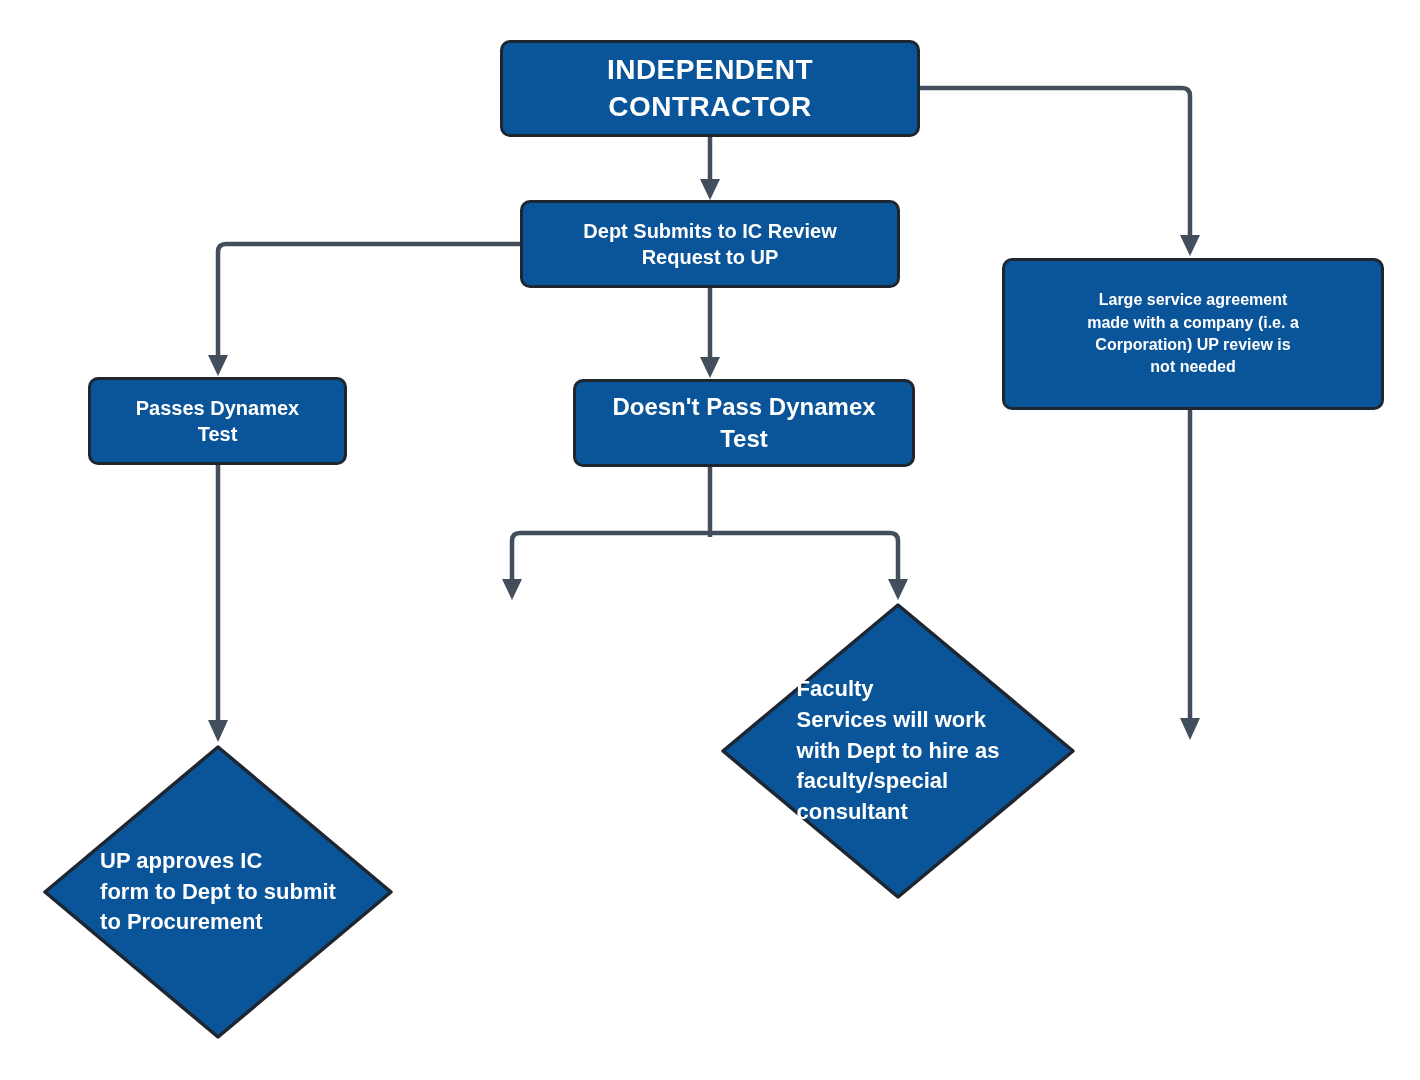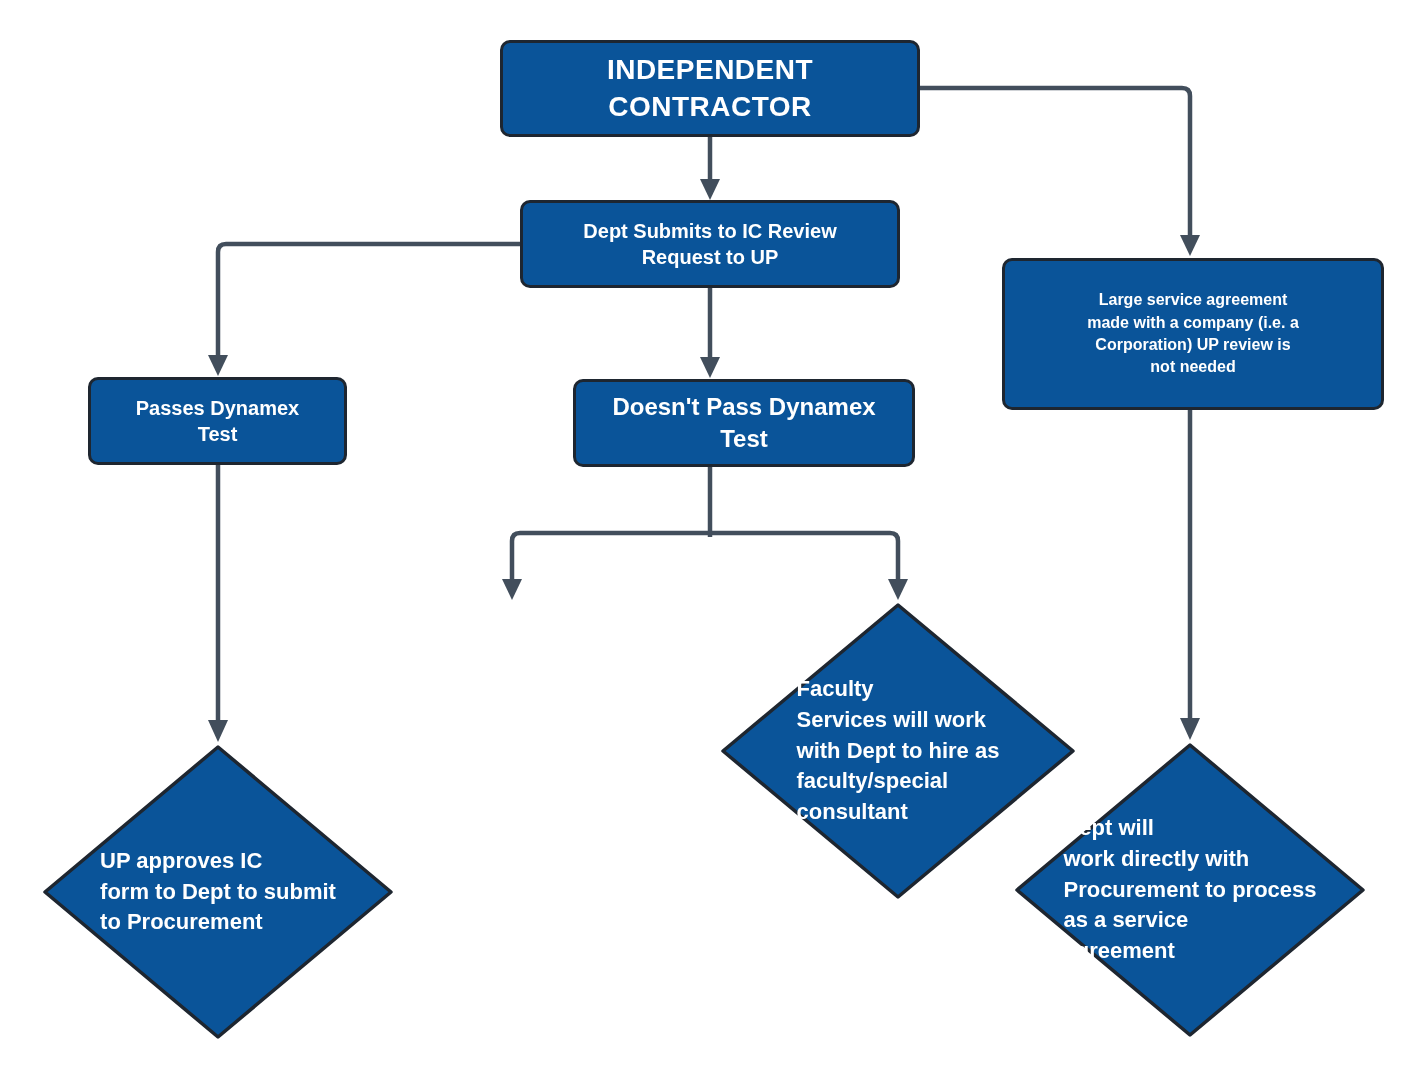--- a/index.html
+++ b/index.html
@@ -158,24 +158,14 @@
     <svg viewBox="0 0 356 298" preserveAspectRatio="none">
       <polygon points="178,3 353,149 178,295 3,149"></polygon>
     </svg>
     <div class="label">Faculty
 Services will work
 with Dept to hire as
 faculty/special
 consultant</div>
   </div>
 
-  <div class="diamond" id="dia-dept-procurement">
-    <svg viewBox="0 0 352 296" preserveAspectRatio="none">
-      <polygon points="176,3 349,148 176,293 3,148"></polygon>
-    </svg>
-    <div class="label">Dept will
-work directly with
-Procurement to process
-as a service
-agreement</div>
-  </div>
 
 </div>
 
 </body></html>

